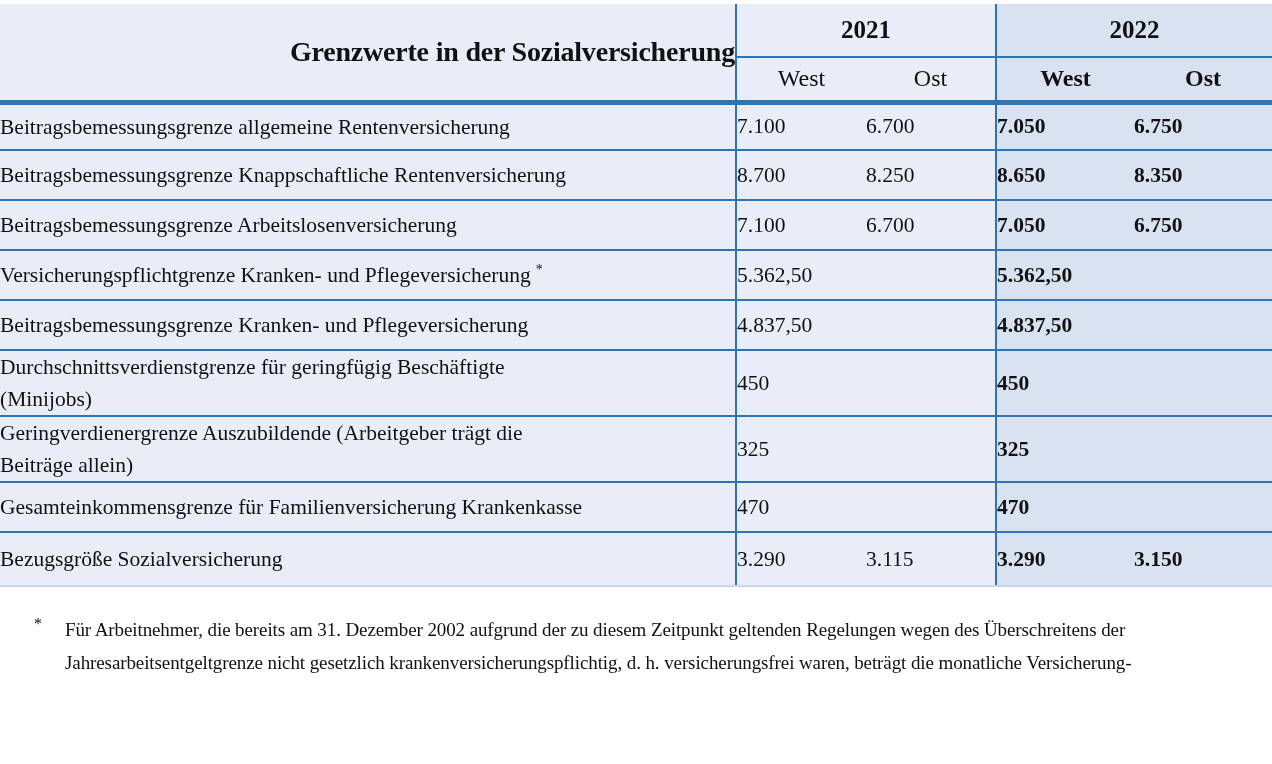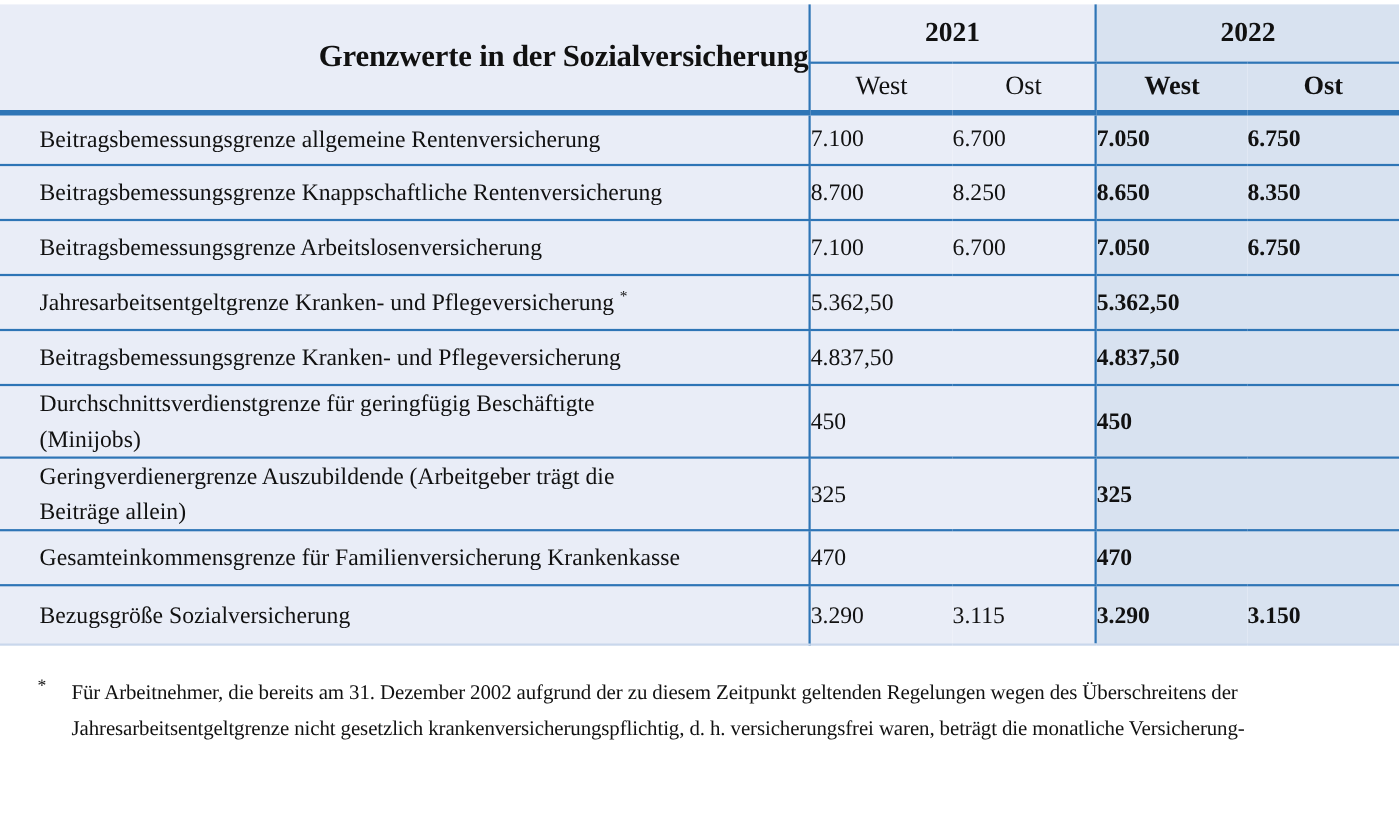--- a/index.html
+++ b/index.html
@@ -53,21 +53,20 @@
   }
   th.sub-cell.y22{
     background:var(--bg-2022);
     font-weight:bold;
   }
   th.sub-cell.first22{border-left:2px solid var(--line);}
   
   td.label{
     background:var(--bg-light);
     font-size:21.5px;
-    padding-left:36px;
     padding-right:10px;
     border-right:2px solid var(--line);
     border-bottom:2px solid var(--line);
     white-space:pre-line;
     line-height:32px;
   }
   td.label sup{
     font-size:14px;
     margin-left:5px;
     vertical-align:super;
@@ -154,21 +153,21 @@
         <td class="num y22">8.350</td>
       </tr>
       <tr class="r-s">
         <td class="label">Beitragsbemessungsgrenze Arbeitslosenversicherung</td>
         <td class="num">7.100</td>
         <td class="num">6.700</td>
         <td class="num y22 first22">7.050</td>
         <td class="num y22">6.750</td>
       </tr>
       <tr class="r-s">
-        <td class="label"><span>Jahresarbeitsentgeltgrenze Kranken- und Pflegeversicherung</span><sup>*</sup></td>
+        <td class="label"><span>Versicherungspflichtgrenze Kranken- und Pflegeversicherung</span><sup>*</sup></td>
         <td class="num" colspan="2">5.362,50</td>
         <td class="num y22 first22" colspan="2">5.362,50</td>
       </tr>
       <tr class="r-s">
         <td class="label">Beitragsbemessungsgrenze Kranken- und Pflegeversicherung</td>
         <td class="num" colspan="2">4.837,50</td>
         <td class="num y22 first22" colspan="2">4.837,50</td>
       </tr>
       <tr class="r6">
         <td class="label">Durchschnittsverdienstgrenze für geringfügig Beschäftigte

